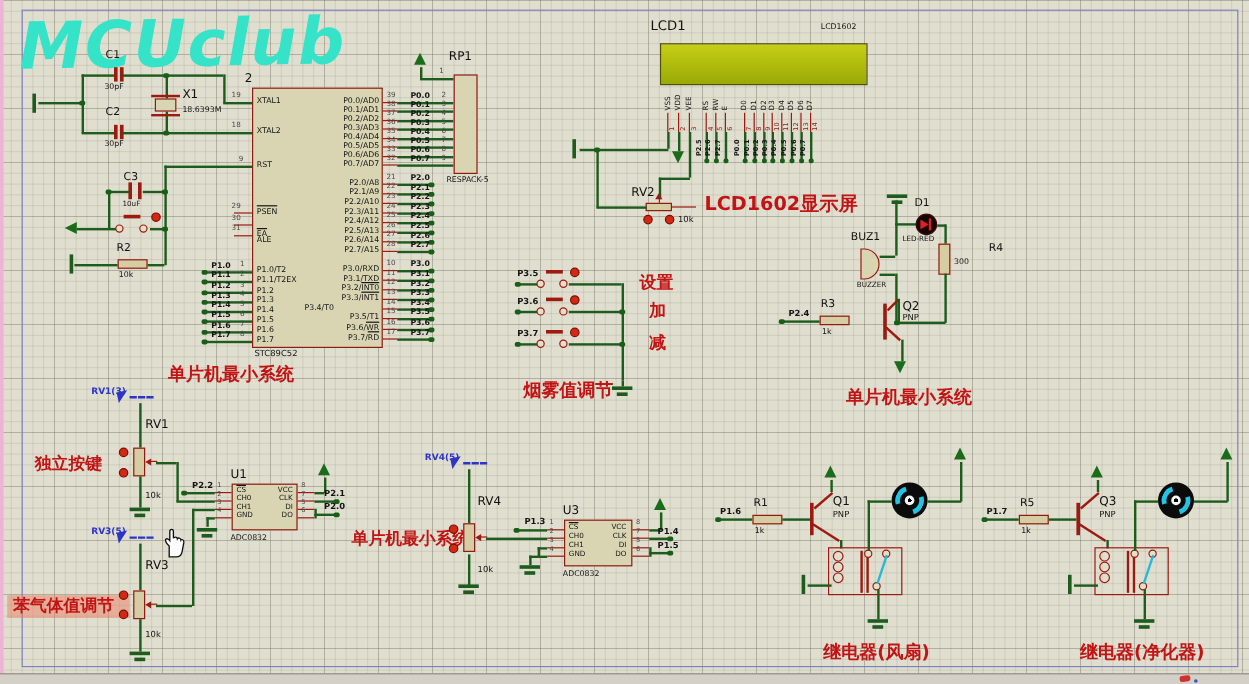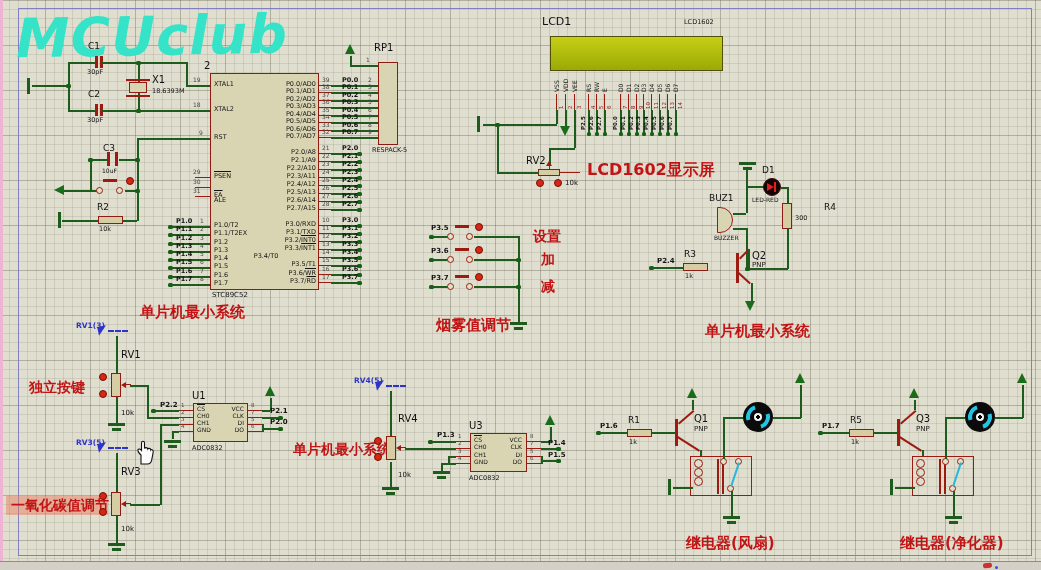--- a/index.html
+++ b/index.html
@@ -58,21 +58,21 @@
 <div id="scene">
   <div class="sheet-border"></div>
   <div class="logo" style="left:16px;top:10px;">MCUclub</div>
 
   <div class="t ann" style="left:140px;top:304px;font-size:15px;">单片机最小系统</div>
   <div class="t ann" style="left:587px;top:161px;font-size:16px;">LCD1602显示屏</div>
   <div class="t ann" style="left:436px;top:317px;font-size:15px;">烟雾值调节</div>
   <div class="t ann" style="left:705px;top:323px;font-size:15px;">单片机最小系统</div>
   <div class="t ann" style="left:29px;top:380px;font-size:14px;">独立按键</div>
   <div class="hl" style="left:6px;top:496px;width:102px;height:19px;"></div>
-  <div class="t ann" style="left:11px;top:498px;font-size:14px;">一氧化碳值调节</div>
+  <div class="t ann" style="left:11px;top:498px;font-size:14px;">苯气体值调节</div>
   <div class="t ann" style="left:293px;top:442px;font-size:14px;">单片机最小系统</div>
   <div class="t ann" style="left:686px;top:535px;font-size:15px;">继电器(风扇)</div>
   <div class="t ann" style="left:900px;top:535px;font-size:15px;">继电器(净化器)</div>
 
   <div class="pinkedge"></div>
   <div class="bottombar"></div>
   <div class="pl" style="left:983px;top:563px;width:9px;height:5px;background:#d03030;border-radius:2px;transform:rotate(-8deg);"></div>
   <div class="pl" style="left:995px;top:566px;width:3px;height:3px;background:#3355cc;border-radius:50%;"></div>
 
   <div class="pl" style="left:134px;top:440px;z-index:50;">

